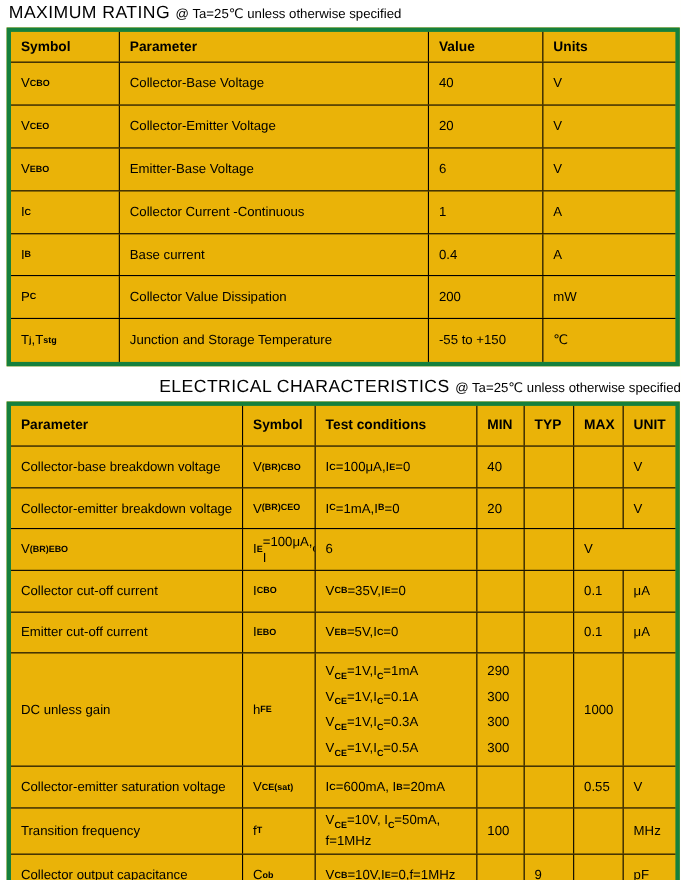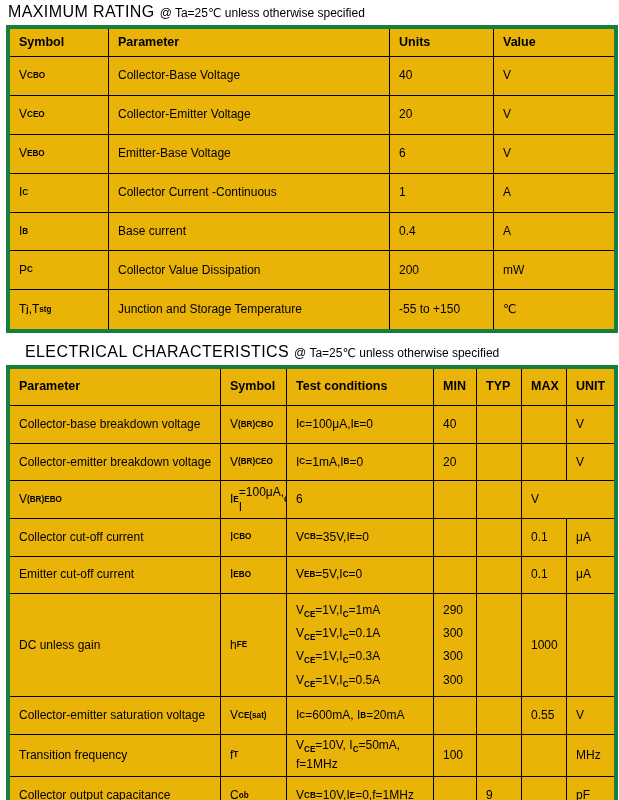--- a/index.html
+++ b/index.html
@@ -10,21 +10,21 @@
     color: #000;
     overflow: hidden;
   }
   .page { width: 619px; height: 800px; padding-top: 3px; }
 
   .title-line { display: flex; align-items: baseline; white-space: nowrap; }
   .title-line .big { font-size: 16px; letter-spacing: 0.4px; font-weight: 400; }
   .title-line .small { font-size: 12px; margin-left: 5px; }
 
   #title1 { margin-left: 8px; }
-  #title2 { margin-left: 25px; margin-top: 10px; }
+  #title2 { margin-left: 25px; margin-top: 10px; justify-content: flex-end; }
 
   .tbl {
     margin-left: 6px; margin-top: 4px;
     width: 612px;
     border: 4px solid #15803d;
     background: #eab308;
   }
   .row { display: grid; border-bottom: 1px solid #000; }
   .row:last-child { border-bottom: none; }
 
@@ -55,22 +55,22 @@
 
   <div class="title-line" id="title1">
     <span class="big">MAXIMUM RATING</span>
     <span class="small">@ Ta=25℃ unless otherwise specified</span>
   </div>
 
   <div class="tbl t1" id="maxRatingTable">
       <div class="row head">
         <div class="cell">Symbol</div>
         <div class="cell">Parameter</div>
+        <div class="cell">Value</div>
         <div class="cell">Units</div>
-        <div class="cell">Value</div>
       </div>
       <div class="row">
         <div class="cell">V<sub>CBO</sub></div>
         <div class="cell">Collector-Base Voltage</div>
         <div class="cell">40</div>
         <div class="cell">V</div>
       </div>
       <div class="row">
         <div class="cell">V<sub>CEO</sub></div>
         <div class="cell">Collector-Emitter Voltage</div>

